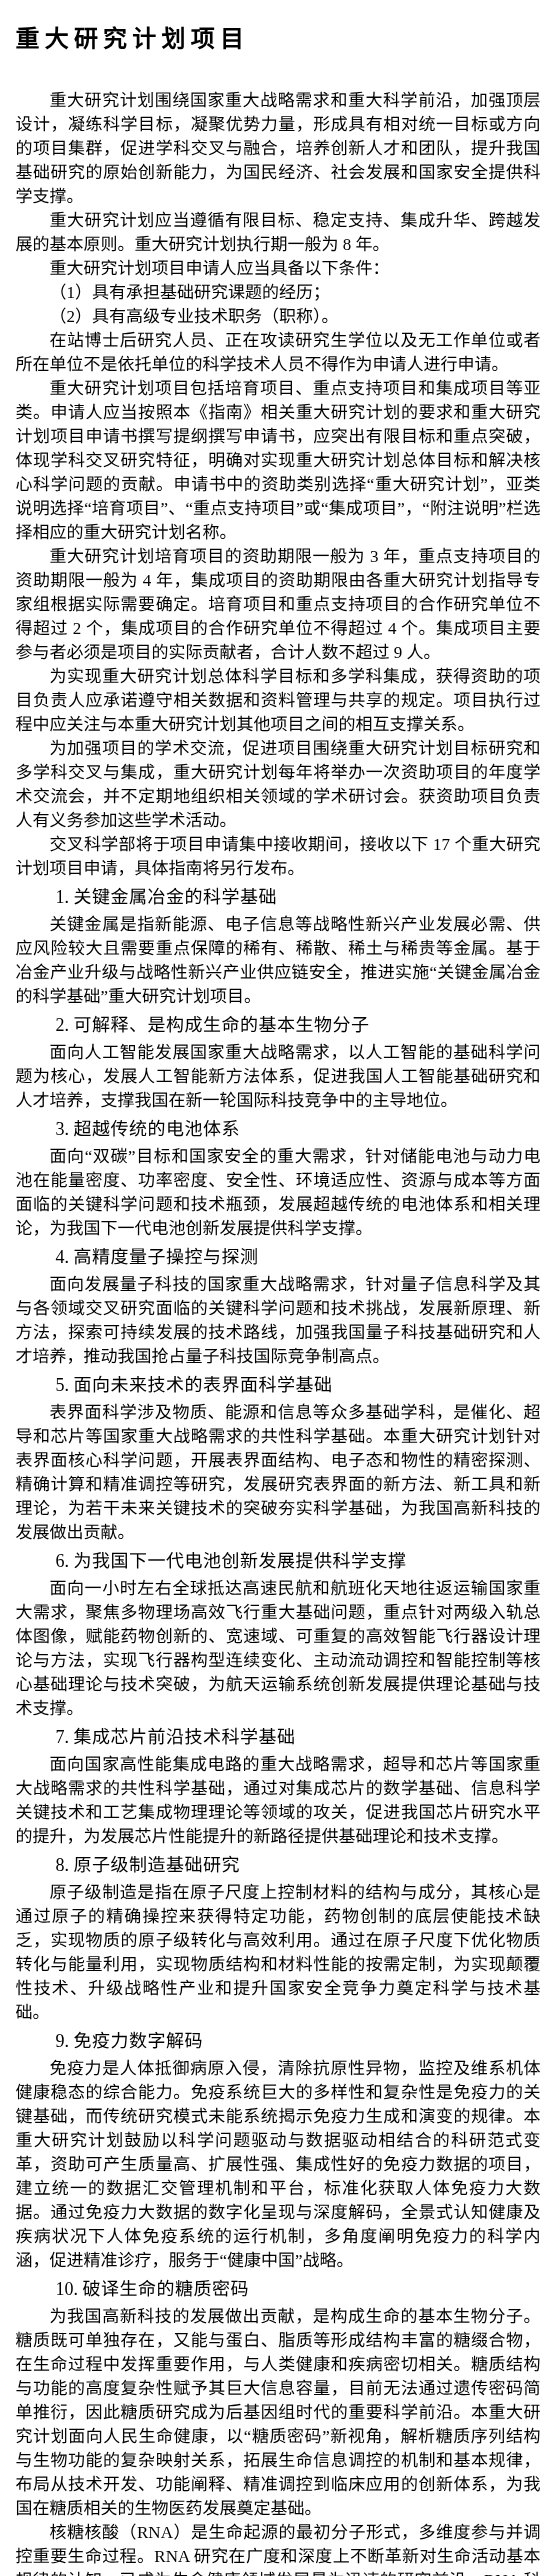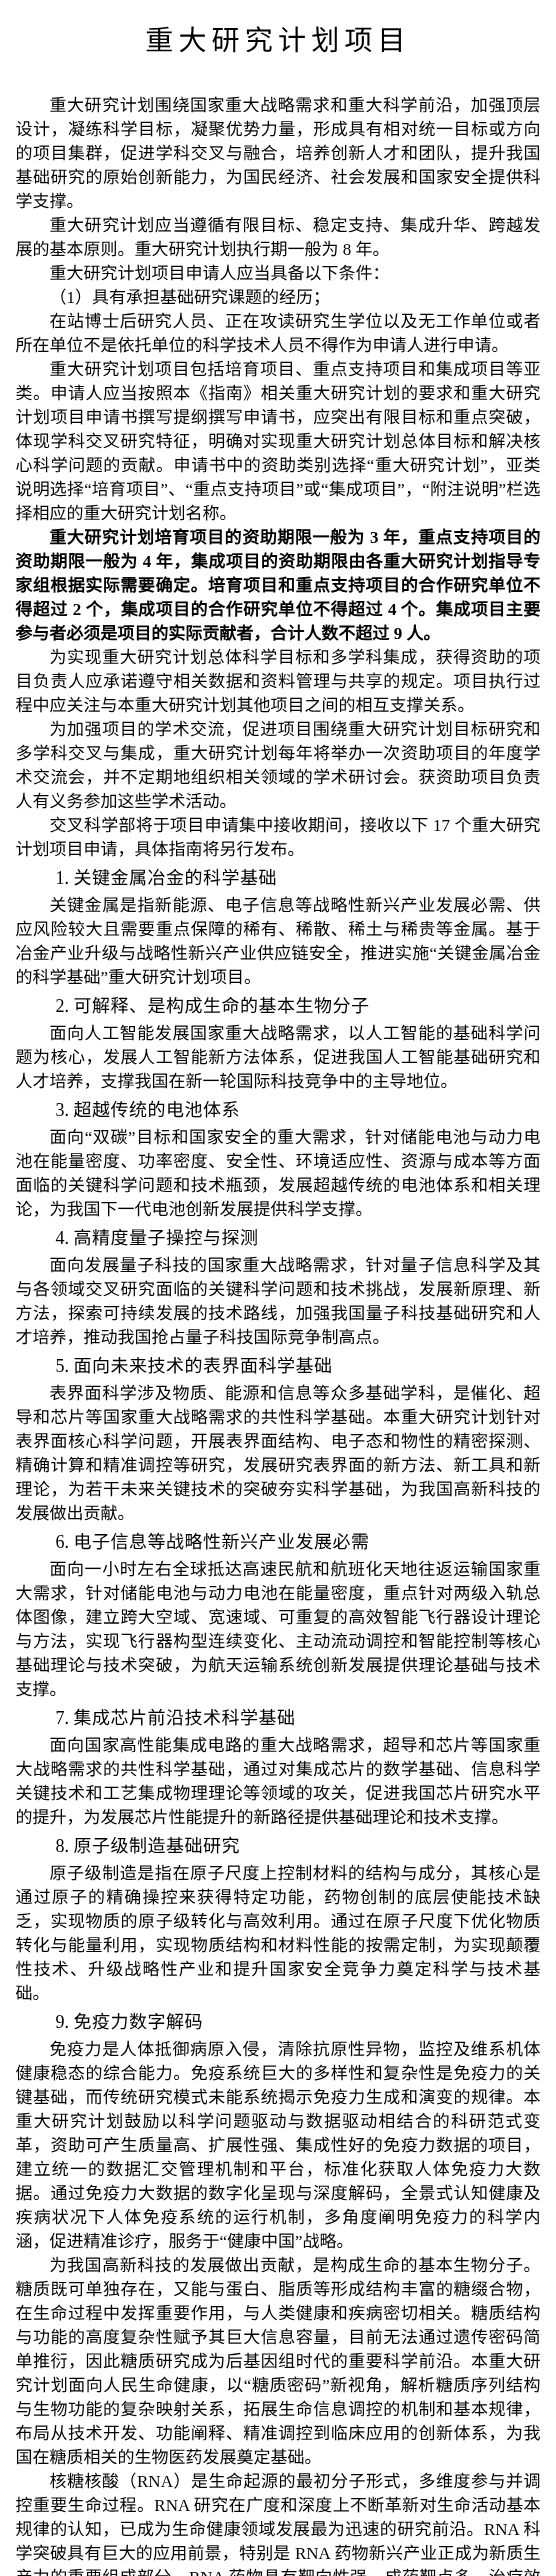--- a/index.html
+++ b/index.html
@@ -10,38 +10,37 @@
   body {
     width: 556px;
     font-family: "Liberation Serif", "DejaVu Serif", serif;
     color: #000000;
   }
   .page {
     padding: 20.6px 15.5px 28px 15.5px;
     box-sizing: border-box;
   }
   .doc-title {
-    text-align: center;
-    font-size: 28px;
-    font-weight: 400;
+    font-size: 24px;
+    font-weight: 700;
     letter-spacing: 5.2px;
     margin: 5.2px 0 37px 0;
     line-height: 1.1;
     font-family: "Liberation Serif", "DejaVu Serif", serif;
   }
   .para {
     font-size: 17px;
     line-height: 24px;
     text-align: justify;
     text-indent: 2em;
     margin: 0;
     word-break: break-all;
   }
   .para.bold {
-    font-weight: 700;
+    font-weight: 400;
   }
   .sec-heading {
     font-size: 18px;
     line-height: 24px;
     margin: 4px;
     text-indent: 2em;
     font-weight: 400;
   }
   .sec-heading .sec-num {
     font-family: "Liberation Serif", "DejaVu Serif", serif;
@@ -55,20 +54,21 @@
 <body>
 
 <div class="page">
 
   <h1 class="doc-title">重大研究计划项目</h1>
 
   <p class="para">重大研究计划围绕国家重大战略需求和重大科学前沿，加强顶层设计，凝练科学目标，凝聚优势力量，形成具有相对统一目标或方向的项目集群，促进学科交叉与融合，培养创新人才和团队，提升我国基础研究的原始创新能力，为国民经济、社会发展和国家安全提供科学支撑。</p>
   <p class="para">重大研究计划应当遵循有限目标、稳定支持、集成升华、跨越发展的基本原则。重大研究计划执行期一般为 8 年。</p>
   <p class="para">重大研究计划项目申请人应当具备以下条件：</p>
   <p class="para">（1）具有承担基础研究课题的经历；</p>
+  <p class="para">（2）具有高级专业技术职务（职称）。</p>
   <p class="para">在站博士后研究人员、正在攻读研究生学位以及无工作单位或者所在单位不是依托单位的科学技术人员不得作为申请人进行申请。</p>
   <p class="para">重大研究计划项目包括培育项目、重点支持项目和集成项目等亚类。申请人应当按照本《指南》相关重大研究计划的要求和重大研究计划项目申请书撰写提纲撰写申请书，应突出有限目标和重点突破，体现学科交叉研究特征，明确对实现重大研究计划总体目标和解决核心科学问题的贡献。申请书中的资助类别选择“重大研究计划”，亚类说明选择“培育项目”、“重点支持项目”或“集成项目”，“附注说明”栏选择相应的重大研究计划名称。</p>
   <p class="para bold">重大研究计划培育项目的资助期限一般为 3 年，重点支持项目的资助期限一般为 4 年，集成项目的资助期限由各重大研究计划指导专家组根据实际需要确定。培育项目和重点支持项目的合作研究单位不得超过 2 个，集成项目的合作研究单位不得超过 4 个。集成项目主要参与者必须是项目的实际贡献者，合计人数不超过 9 人。</p>
   <p class="para">为实现重大研究计划总体科学目标和多学科集成，获得资助的项目负责人应承诺遵守相关数据和资料管理与共享的规定。项目执行过程中应关注与本重大研究计划其他项目之间的相互支撑关系。</p>
   <p class="para">为加强项目的学术交流，促进项目围绕重大研究计划目标研究和多学科交叉与集成，重大研究计划每年将举办一次资助项目的年度学术交流会，并不定期地组织相关领域的学术研讨会。获资助项目负责人有义务参加这些学术活动。</p>
   <p class="para">交叉科学部将于项目申请集中接收期间，接收以下 17 个重大研究计划项目申请，具体指南将另行发布。</p>
 
   <h2 class="sec-heading"><span class="sec-num">1.</span> <span class="sec-title">关键金属冶金的科学基础</span></h2>
   <p class="para">关键金属是指新能源、电子信息等战略性新兴产业发展必需、供应风险较大且需要重点保障的稀有、稀散、稀土与稀贵等金属。基于冶金产业升级与战略性新兴产业供应链安全，推进实施“关键金属冶金的科学基础”重大研究计划项目。</p>
 
@@ -77,30 +77,31 @@
 
   <h2 class="sec-heading"><span class="sec-num">3.</span> <span class="sec-title">超越传统的电池体系</span></h2>
   <p class="para">面向“双碳”目标和国家安全的重大需求，针对储能电池与动力电池在能量密度、功率密度、安全性、环境适应性、资源与成本等方面面临的关键科学问题和技术瓶颈，发展超越传统的电池体系和相关理论，为我国下一代电池创新发展提供科学支撑。</p>
 
   <h2 class="sec-heading"><span class="sec-num">4.</span> <span class="sec-title">高精度量子操控与探测</span></h2>
   <p class="para">面向发展量子科技的国家重大战略需求，针对量子信息科学及其与各领域交叉研究面临的关键科学问题和技术挑战，发展新原理、新方法，探索可持续发展的技术路线，加强我国量子科技基础研究和人才培养，推动我国抢占量子科技国际竞争制高点。</p>
 
   <h2 class="sec-heading"><span class="sec-num">5.</span> <span class="sec-title">面向未来技术的表界面科学基础</span></h2>
   <p class="para">表界面科学涉及物质、能源和信息等众多基础学科，是催化、超导和芯片等国家重大战略需求的共性科学基础。本重大研究计划针对表界面核心科学问题，开展表界面结构、电子态和物性的精密探测、精确计算和精准调控等研究，发展研究表界面的新方法、新工具和新理论，为若干未来关键技术的突破夯实科学基础，为我国高新科技的发展做出贡献。</p>
 
-  <h2 class="sec-heading"><span class="sec-num">6.</span> <span class="sec-title">电子信息等战略性新兴产业发展必需</span></h2>
-  <p class="para">面向一小时左右全球抵达高速民航和航班化天地往返运输国家重大需求，针对储能电池与动力电池在能量密度，重点针对两级入轨总体图像，建立跨大空域、宽速域、可重复的高效智能飞行器设计理论与方法，实现飞行器构型连续变化、主动流动调控和智能控制等核心基础理论与技术突破，为航天运输系统创新发展提供理论基础与技术支撑。</p>
+  <h2 class="sec-heading"><span class="sec-num">6.</span> <span class="sec-title">为我国下一代电池创新发展提供科学支撑</span></h2>
+  <p class="para">面向一小时左右全球抵达高速民航和航班化天地往返运输国家重大需求，聚焦多物理场高效飞行重大基础问题，重点针对两级入轨总体图像，赋能药物创新的、宽速域、可重复的高效智能飞行器设计理论与方法，实现飞行器构型连续变化、主动流动调控和智能控制等核心基础理论与技术突破，为航天运输系统创新发展提供理论基础与技术支撑。</p>
 
   <h2 class="sec-heading"><span class="sec-num">7.</span> <span class="sec-title">集成芯片前沿技术科学基础</span></h2>
   <p class="para">面向国家高性能集成电路的重大战略需求，超导和芯片等国家重大战略需求的共性科学基础，通过对集成芯片的数学基础、信息科学关键技术和工艺集成物理理论等领域的攻关，促进我国芯片研究水平的提升，为发展芯片性能提升的新路径提供基础理论和技术支撑。</p>
 
   <h2 class="sec-heading"><span class="sec-num">8.</span> <span class="sec-title">原子级制造基础研究</span></h2>
   <p class="para">原子级制造是指在原子尺度上控制材料的结构与成分，其核心是通过原子的精确操控来获得特定功能，药物创制的底层使能技术缺乏，实现物质的原子级转化与高效利用。通过在原子尺度下优化物质转化与能量利用，实现物质结构和材料性能的按需定制，为实现颠覆性技术、升级战略性产业和提升国家安全竞争力奠定科学与技术基础。</p>
 
   <h2 class="sec-heading"><span class="sec-num">9.</span> <span class="sec-title">免疫力数字解码</span></h2>
   <p class="para">免疫力是人体抵御病原入侵，清除抗原性异物，监控及维系机体健康稳态的综合能力。免疫系统巨大的多样性和复杂性是免疫力的关键基础，而传统研究模式未能系统揭示免疫力生成和演变的规律。本重大研究计划鼓励以科学问题驱动与数据驱动相结合的科研范式变革，资助可产生质量高、扩展性强、集成性好的免疫力数据的项目，建立统一的数据汇交管理机制和平台，标准化获取人体免疫力大数据。通过免疫力大数据的数字化呈现与深度解码，全景式认知健康及疾病状况下人体免疫系统的运行机制，多角度阐明免疫力的科学内涵，促进精准诊疗，服务于“健康中国”战略。</p>
 
+  <h2 class="sec-heading"><span class="sec-num">10.</span> <span class="sec-title">破译生命的糖质密码</span></h2>
   <p class="para">为我国高新科技的发展做出贡献，是构成生命的基本生物分子。糖质既可单独存在，又能与蛋白、脂质等形成结构丰富的糖缀合物，在生命过程中发挥重要作用，与人类健康和疾病密切相关。糖质结构与功能的高度复杂性赋予其巨大信息容量，目前无法通过遗传密码简单推衍，因此糖质研究成为后基因组时代的重要科学前沿。本重大研究计划面向人民生命健康，以“糖质密码”新视角，解析糖质序列结构与生物功能的复杂映射关系，拓展生命信息调控的机制和基本规律，布局从技术开发、功能阐释、精准调控到临床应用的创新体系，为我国在糖质相关的生物医药发展奠定基础。</p>
 
   <p class="para">核糖核酸（RNA）是生命起源的最初分子形式，多维度参与并调控重要生命过程。RNA 研究在广度和深度上不断革新对生命活动基本规律的认知，已成为生命健康领域发展最为迅速的研究前沿。RNA 科学突破具有巨大的应用前景，特别是 RNA 药物新兴产业正成为新质生产力的重要组成部分。RNA 药物具有靶向性强、成药靶点多、治疗效益高和开发周期短等优势，是引领下一代药物研发的主角。由于对 RNA 复杂动态特性及其调控规律研究不足，RNA 药物创制的底层使能技术缺乏，制约了 RNA 药物创新。本重大研究计划针对 RNA 药物研发的瓶颈问题，立足 RNA 基础研究和技术创新，赋能 RNA 药物创制。本计划的前瞻性部署实施将为我国 RNA 生物医药发展提供新机遇，确立我国在 RNA 研究领域的国际引领地位。</p>
 
 </div>
 
 
 </body></html>

